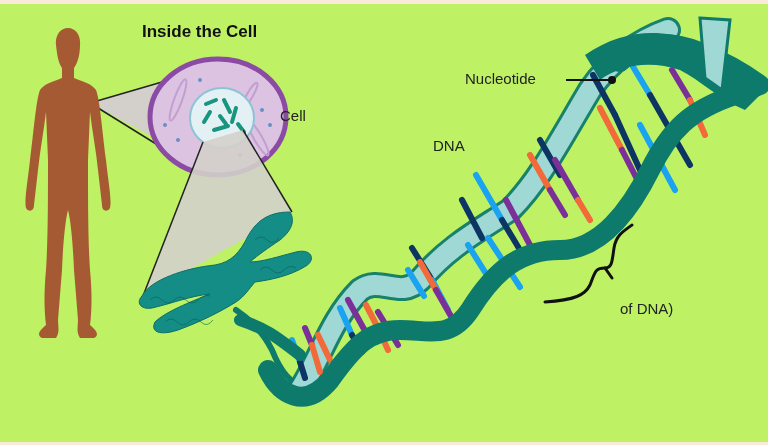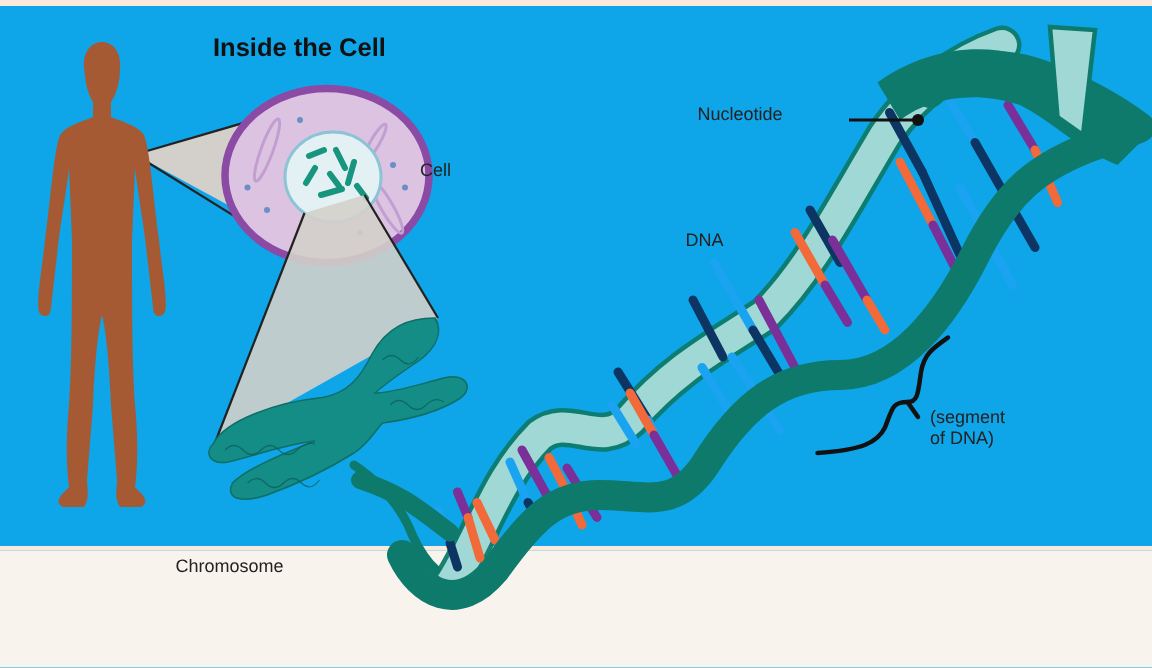--- a/index.html
+++ b/index.html
@@ -1,25 +1,25 @@
 <!DOCTYPE html>
 <html><head>
 <meta charset="utf-8">
 <style>
   html, body { margin: 0; padding: 0; }
   body {
     width: 768px; height: 445px; overflow: hidden;
     background: #f8f3ec;
     font-family: "Liberation Sans", sans-serif;
   }
-  .stage { position: relative; width: 768px; height: 367px; background: #0ea5e9; }
+  .stage { position: relative; width: 768px; height: 445px; background: #bef264; }
   .topband { position: absolute; left: 0; top: 0; width: 768px; height: 4px; background: #fbe9dc; }
   .bottomband { position: absolute; left: 0; bottom: 0; width: 768px; height: 3px; background: #fbe9dc; }
   svg.art { position: absolute; left: 0; top: 0; }
-  .label { position: absolute; color: #222; font-size: 12px; line-height: 1.15; white-space: nowrap; }
+  .label { position: absolute; color: #222; font-size: 15px; line-height: 1.15; white-space: nowrap; }
   .title { font-weight: bold; font-size: 17px; color: #111; }
 </style>
 </head>
 <body>
 
 <div class="stage">
   <div class="topband"></div>
   <div class="bottomband"></div>
 
   <svg class="art" width="768" height="445" viewBox="0 0 768 445">
@@ -137,20 +137,18 @@
     </g>
 
     <g>
       <path d="M545,302 C575,300 585,295 590,285 C595,272 595,268 605,268 C612,268 612,262 614,248 C616,236 622,232 632,225" fill="none" stroke="#111" stroke-width="3" stroke-linecap="round"></path>
       <line x1="605" y1="268" x2="612" y2="278" stroke="#111" stroke-width="3" stroke-linecap="round"></line>
     </g>
   </svg>
 
   <div class="label title" style="left:142px; top:22px;">Inside the Cell</div>
   <div class="label" style="left:280px; top:107px;">Cell</div>
-  <div class="label" style="left:117px; top:371px;">Chromosome</div>
-  <div class="label" style="left:433px; top:154px;margin-left:24px;">DNA</div>
+  <div class="label" style="left:433px; top:137px;">DNA</div>
   <div class="label" style="left:465px; top:70px;">Nucleotide</div>
   <div style="position:absolute; left:620px; top:272px;">
-    <div class="label" style="position:static;">(segment</div>
-    <div class="label" style="position:static;">of DNA)</div>
+    <div class="label" style="position:static;margin-top:28px;">of DNA)</div>
   </div>
 </div>
 
 </body></html>

